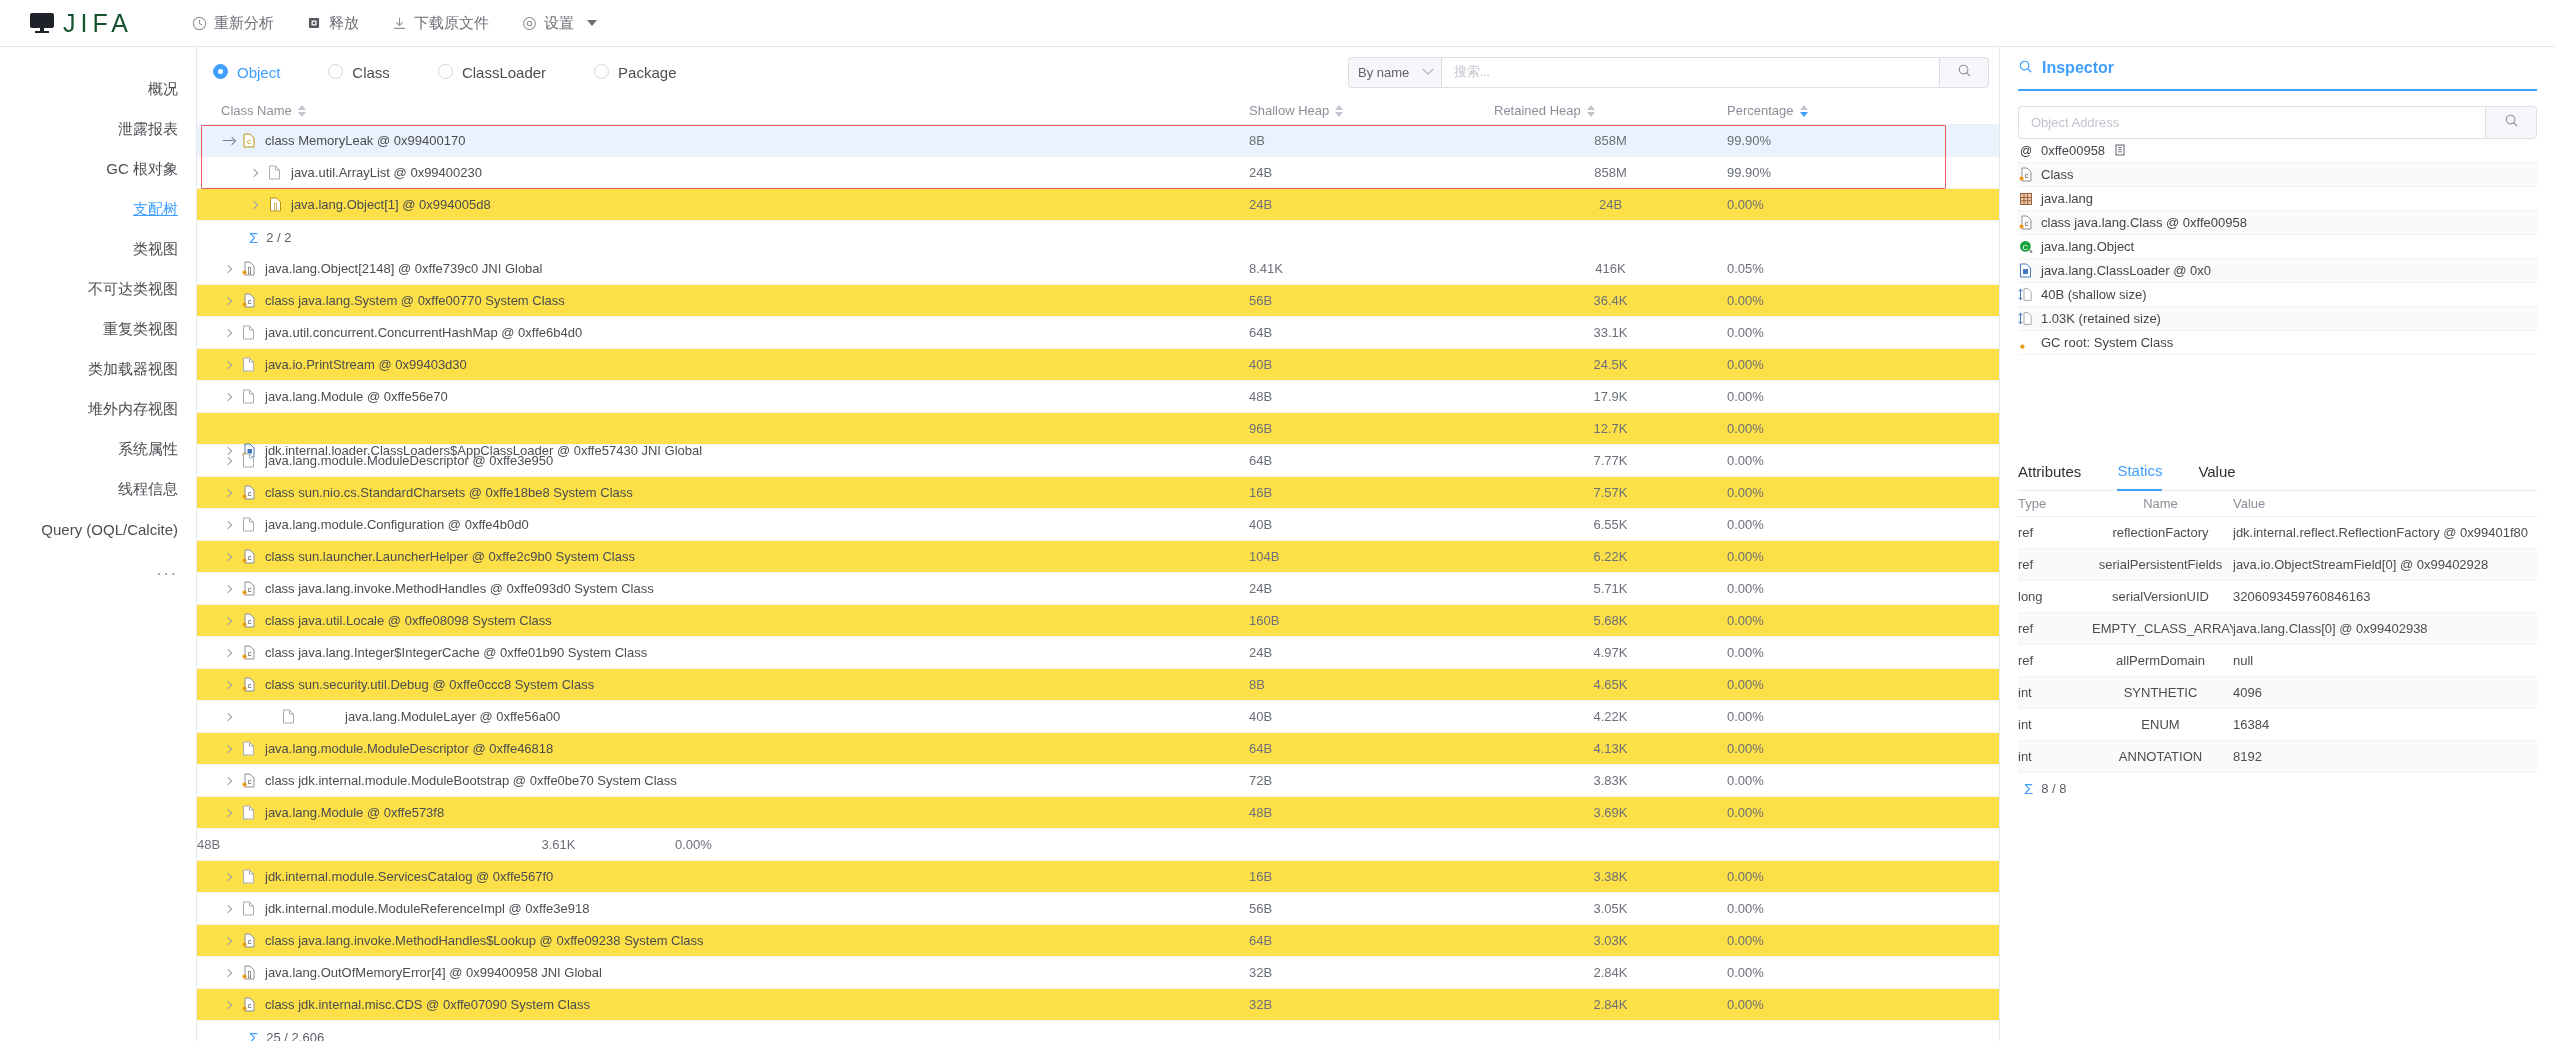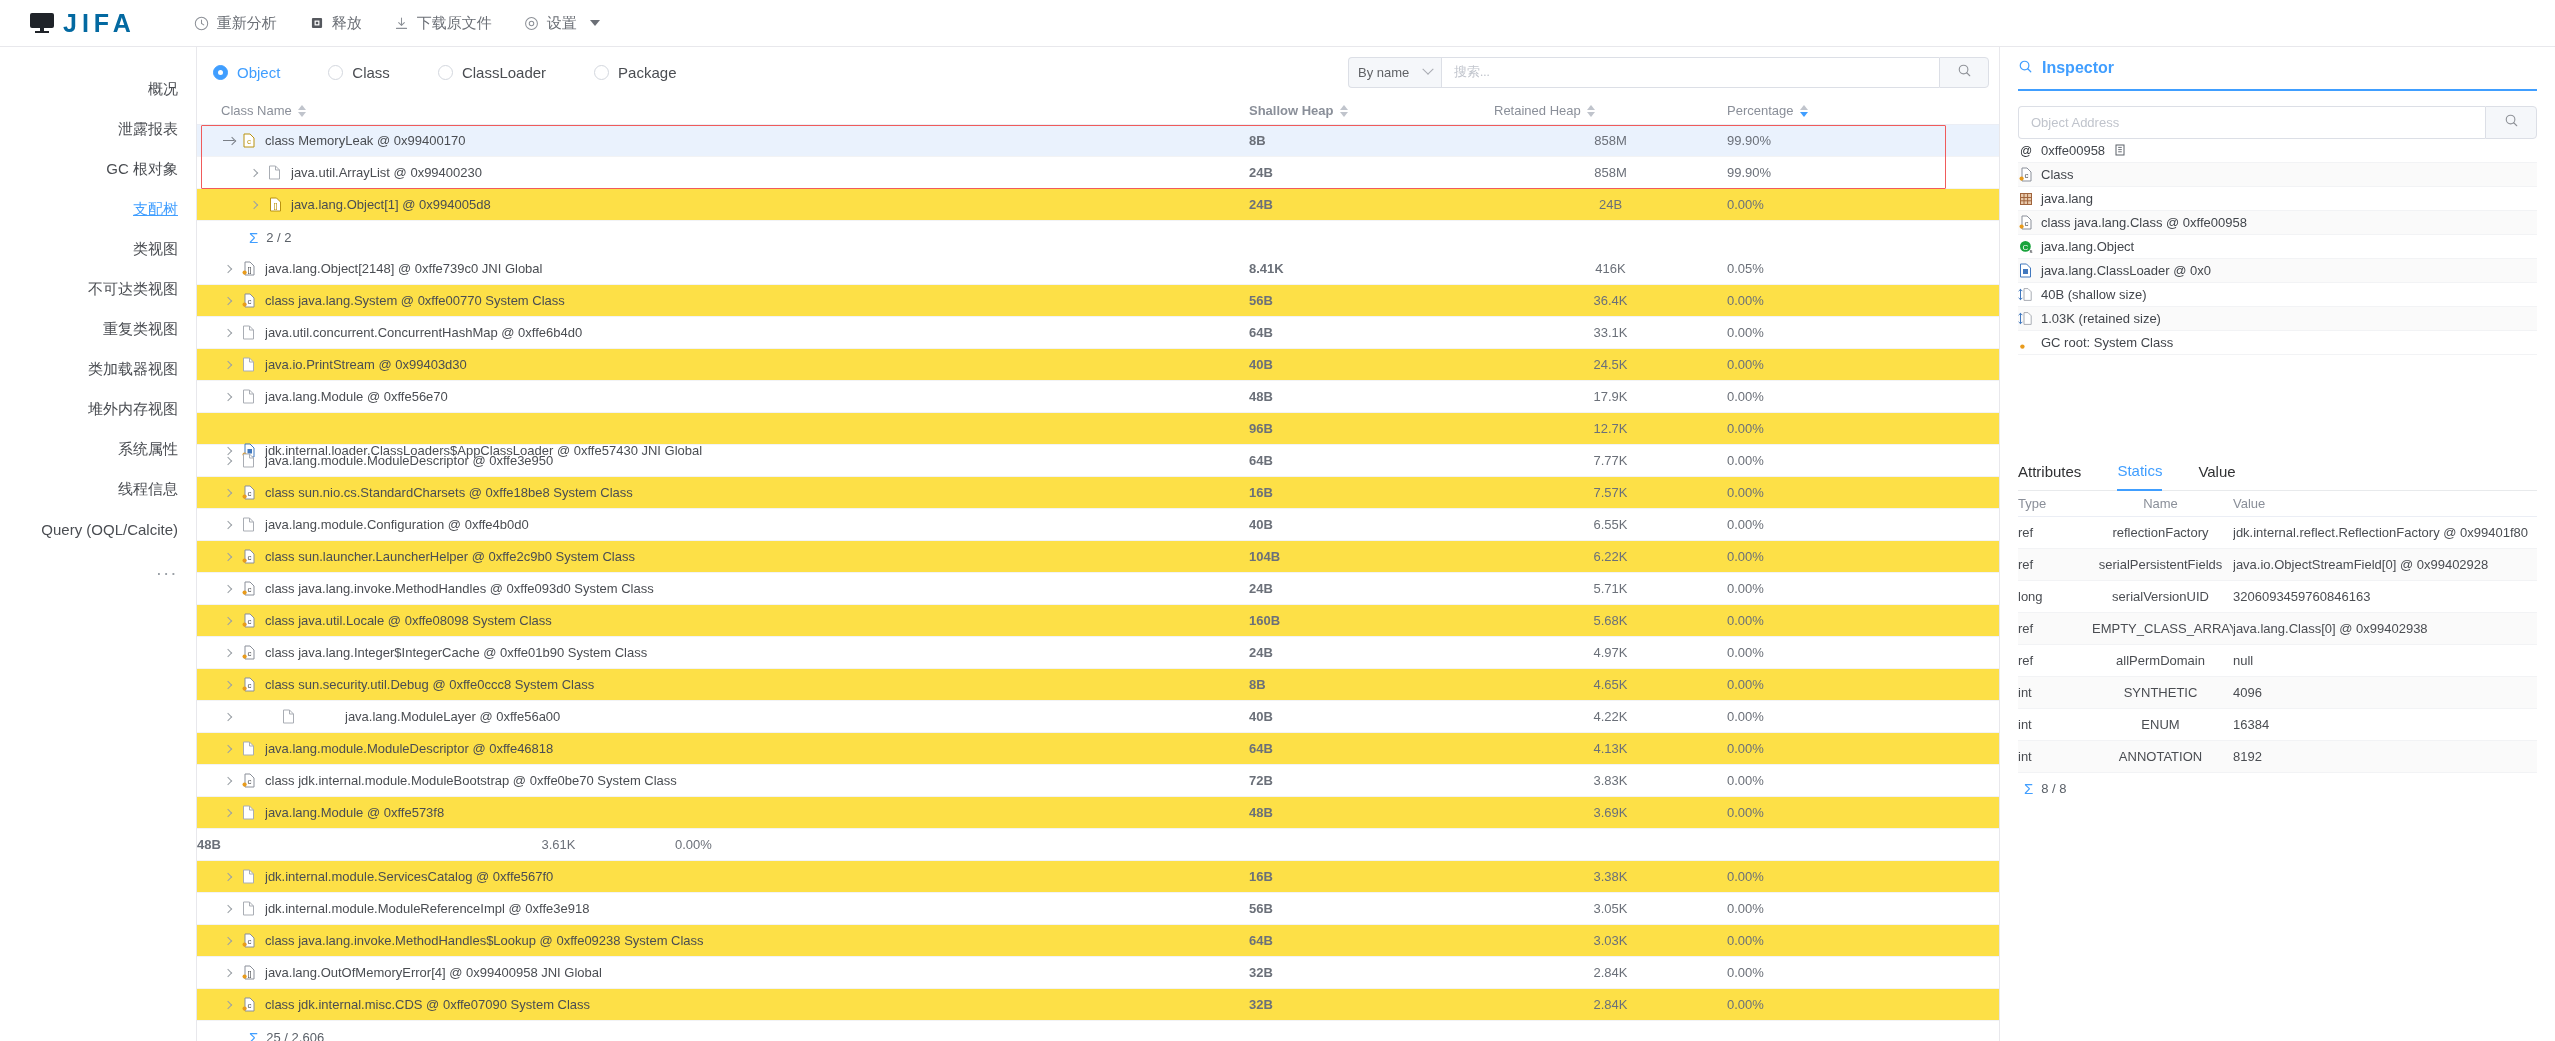--- a/index.html
+++ b/index.html
@@ -25,21 +25,21 @@
     position: absolute; left: 0; top: 0; width: 24px; height: 15px;
     background: #1f2329; border-radius: 2px;
   }
   .monitor-ico .stand {
     position: absolute; left: 10px; top: 15px; width: 4px; height: 3px; background: #1f2329;
   }
   .monitor-ico .base {
     position: absolute; left: 5px; top: 18px; width: 14px; height: 2px; background: #1f2329;
   }
   #brand-text {
-    font-size: 25px; letter-spacing: 5px; font-weight: 700; color: #0369a1;
+    font-size: 25px; letter-spacing: 5px; font-weight: 400; color: #14532d;
   }
   #menu { display: flex; align-items: center; gap: 0; margin-left: 42px; }
   .menu-item {
     display: flex; align-items: center; gap: 7px;
     padding: 0 16px; height: 47px;
     font-size: 15px; color: #6b6f76; cursor: pointer;
     white-space: nowrap;
   }
   .mi-ico { width: 16px; height: 16px; display: inline-flex; align-items: center; justify-content: center; }
   .mi-ico svg { display: block; }
@@ -79,21 +79,21 @@
     background: #fff;
   }
 
   #toolbar {
     height: 50px; flex: 0 0 50px;
     display: flex; align-items: center;
     padding: 0 10px 0 16px;
   }
   #radios { display: flex; align-items: center; gap: 0; }
   .radio {
-    display: flex; align-items: center; gap: 9px;
+    display: flex; gap: 9px;
     margin-right: 48px; cursor: pointer;
     font-size: 15px; color: #4a4d52; white-space: nowrap;
   }
   .radio .dot {
     width: 15px; height: 15px; border-radius: 50%;
     border: 1px solid #d3d7de; background: #fff;
     display: inline-block; position: relative; flex: 0 0 15px;
   }
   .radio.on .dot { border-color: #409eff; background: #409eff; }
   .radio.on .dot::after {
@@ -135,21 +135,21 @@
   }
 
   
   #thead {
     height: 28px; flex: 0 0 28px;
     display: flex; align-items: center;
     border-bottom: 1px solid #ebeef5;
     font-size: 13px; color: #8a8f99;
   }
   .c-name  { flex: 1 1 auto; min-width: 0; padding-left: 24px; }
-  .c-sh    { width: 245px; flex: 0 0 245px; font-weight: bold; }
+  .c-sh    { width: 245px; flex: 0 0 245px; }
   .c-re    { width: 233px; flex: 0 0 233px; text-align: center; }
   .c-pc    { width: 272px; flex: 0 0 272px; }
   .hcell { display: flex; align-items: center; gap: 6px; }
   .sorter { display: inline-flex; flex-direction: column; gap: 2px; }
   .sorter i {
     width: 0; height: 0; display: block;
     border-left: 4px solid transparent; border-right: 4px solid transparent;
   }
   .sorter i.up { border-bottom: 5px solid #c0c4cc; }
   .sorter i.dn { border-top: 5px solid #c0c4cc; }

